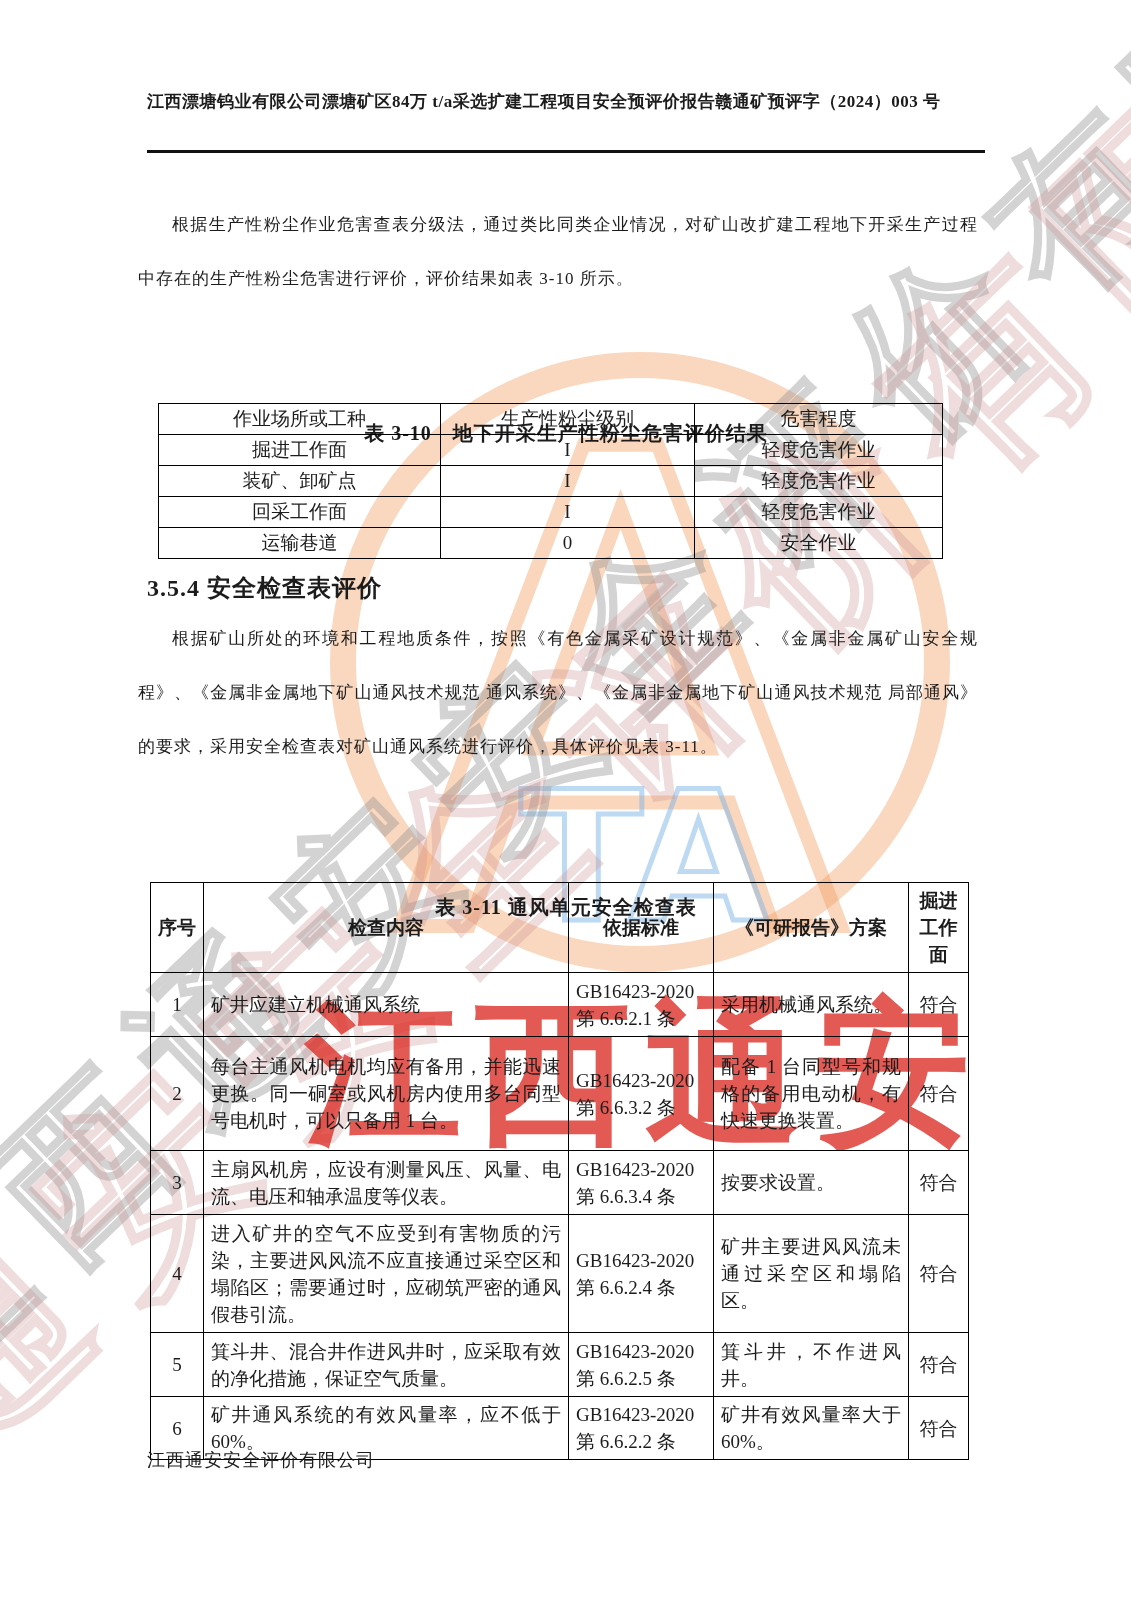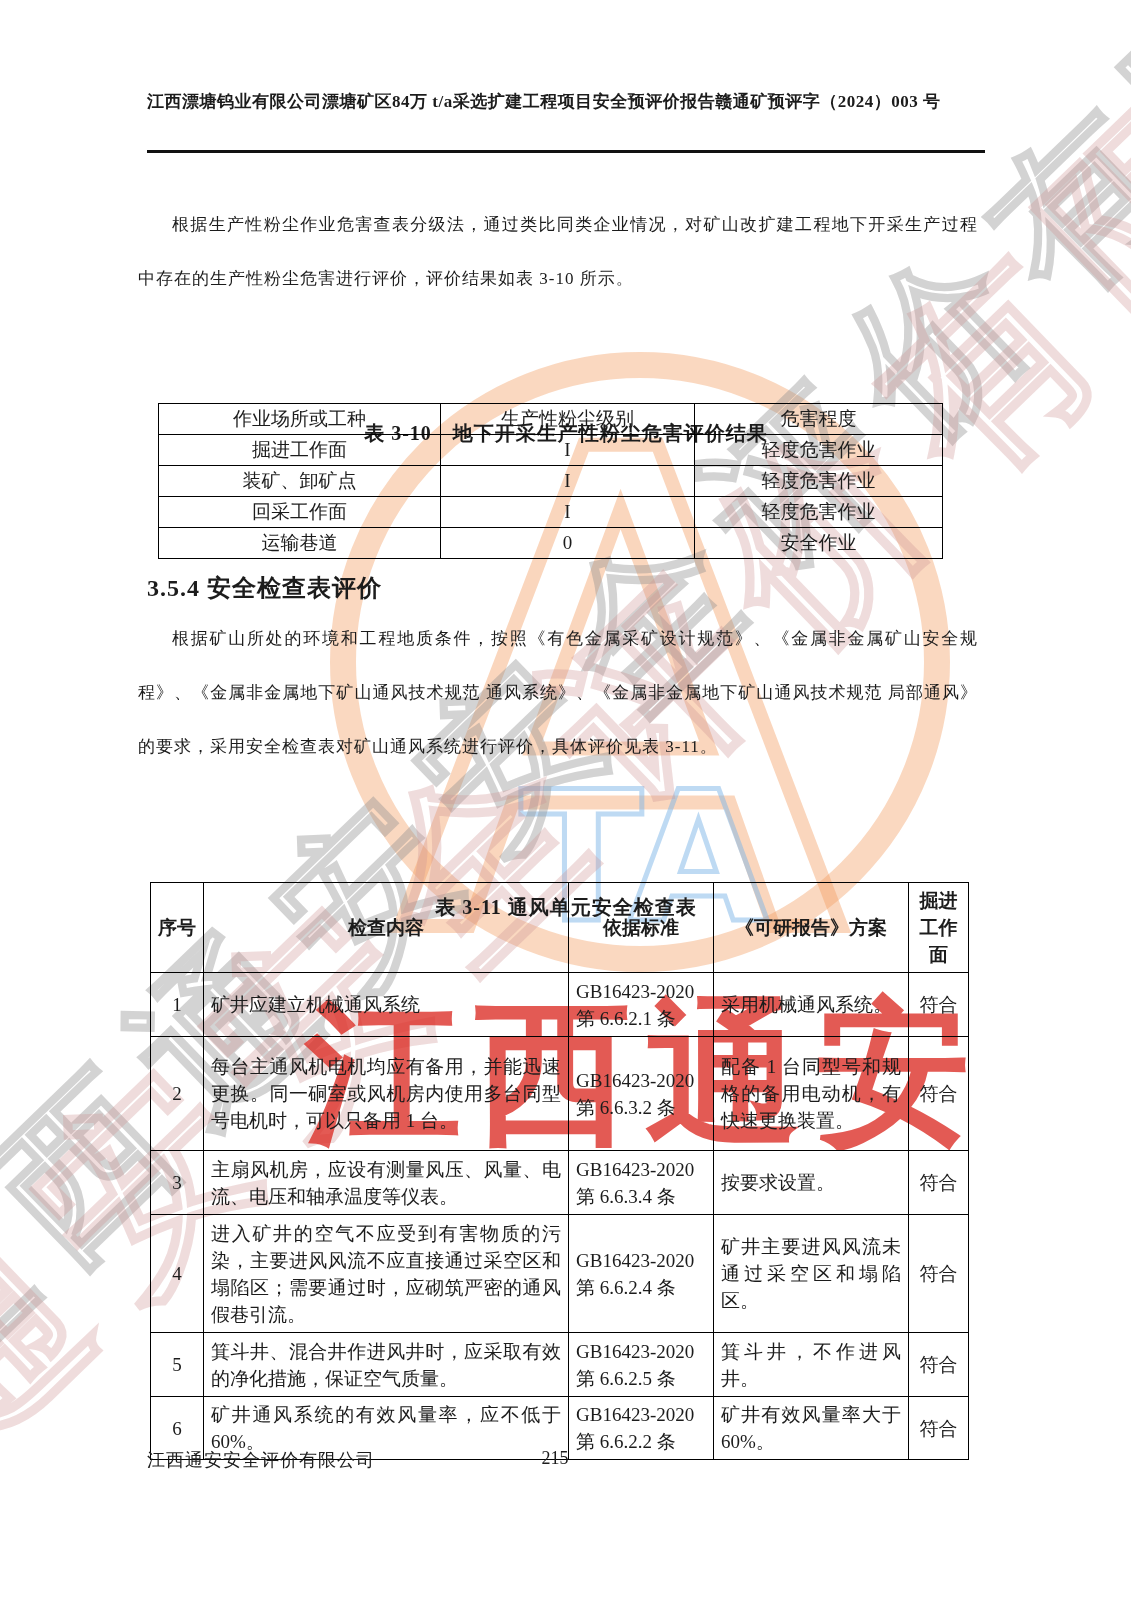--- a/index.html
+++ b/index.html
@@ -216,15 +216,14 @@
           <td>6</td>
           <td>矿井通风系统的有效风量率，应不低于 60%。</td>
           <td>GB16423-2020 第 6.6.2.2 条</td>
           <td>矿井有效风量率大于 60%。</td>
           <td>符合</td>
         </tr>
       </tbody>
   </table>
 
   <div class="footer-company">江西通安安全评价有限公司</div>
-  <div class="footer-page">215</div>
 
 </div>
 
 </body></html>

